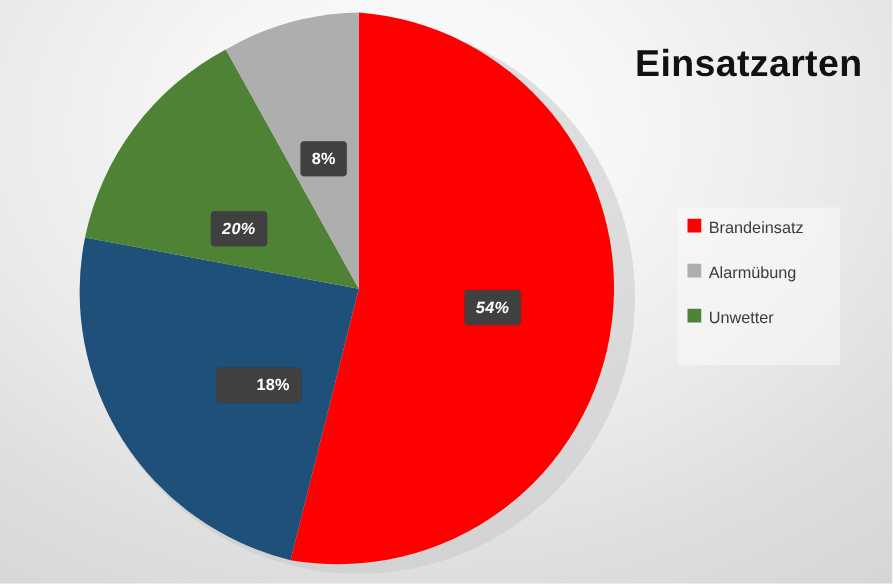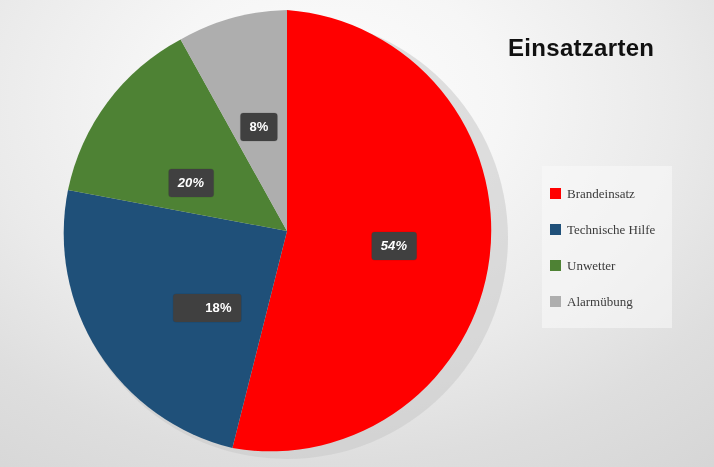--- a/index.html
+++ b/index.html
@@ -46,43 +46,42 @@
   #label-technische   { left: 207px; top: 308px; padding-left: 32px; }
   #label-unwetter     { left: 191px; top: 183px; font-style: italic; }
   #label-alarmuebung  { left: 259px; top: 127px; }
 
   
   #chart-title {
     position: absolute;
     left: 508px;
     top: 31px;
     color: #111111;
-    font-size: 24px;
+    font-size: 30px;
     font-weight: bold;
     line-height: 1.42;
     letter-spacing: 0.3px;
     white-space: nowrap;
   }
   #chart-title .title-line { display: block; }
 
   
   #legend {
     position: absolute;
     left: 542px;
     top: 166px;
     width: 130px;
     padding: 9px 6px 9px 8px;
     background: rgba(250,250,250,0.55);
     box-sizing: border-box;
   }
   .legend-row {
     display: flex;
-    align-items: center;
+    align-items: flex-start;
     height: 36px;
-    font-family: Liberation Serif, serif;
   }
   .legend-swatch {
     width: 11px;
     height: 11px;
     flex: 0 0 auto;
     margin-right: 6px;
   }
   .legend-text {
     font-size: 13px;
     color: #3b3b3b;
@@ -118,26 +117,22 @@
   <div id="chart-title">
     <span class="title-line">Einsatzarten</span>
   </div>
 
   <div id="legend">
     <div class="legend-row">
       <span class="legend-swatch" style="background: rgb(255, 0, 0);"></span>
       <span class="legend-text">Brandeinsatz</span>
     </div>
     <div class="legend-row">
-      <span class="legend-swatch" style="background: rgb(31, 80, 121);"></span>
-      <span class="legend-text">Technische Hilfe</span>
+      <span class="legend-swatch" style="background: rgb(174, 174, 174);"></span>
+      <span class="legend-text">Alarmübung</span>
     </div>
     <div class="legend-row">
       <span class="legend-swatch" style="background: rgb(78, 130, 52);"></span>
       <span class="legend-text">Unwetter</span>
-    </div>
-    <div class="legend-row">
-      <span class="legend-swatch" style="background: rgb(174, 174, 174);"></span>
-      <span class="legend-text">Alarmübung</span>
     </div>
   </div>
 
 </div>
 
 </body></html>

